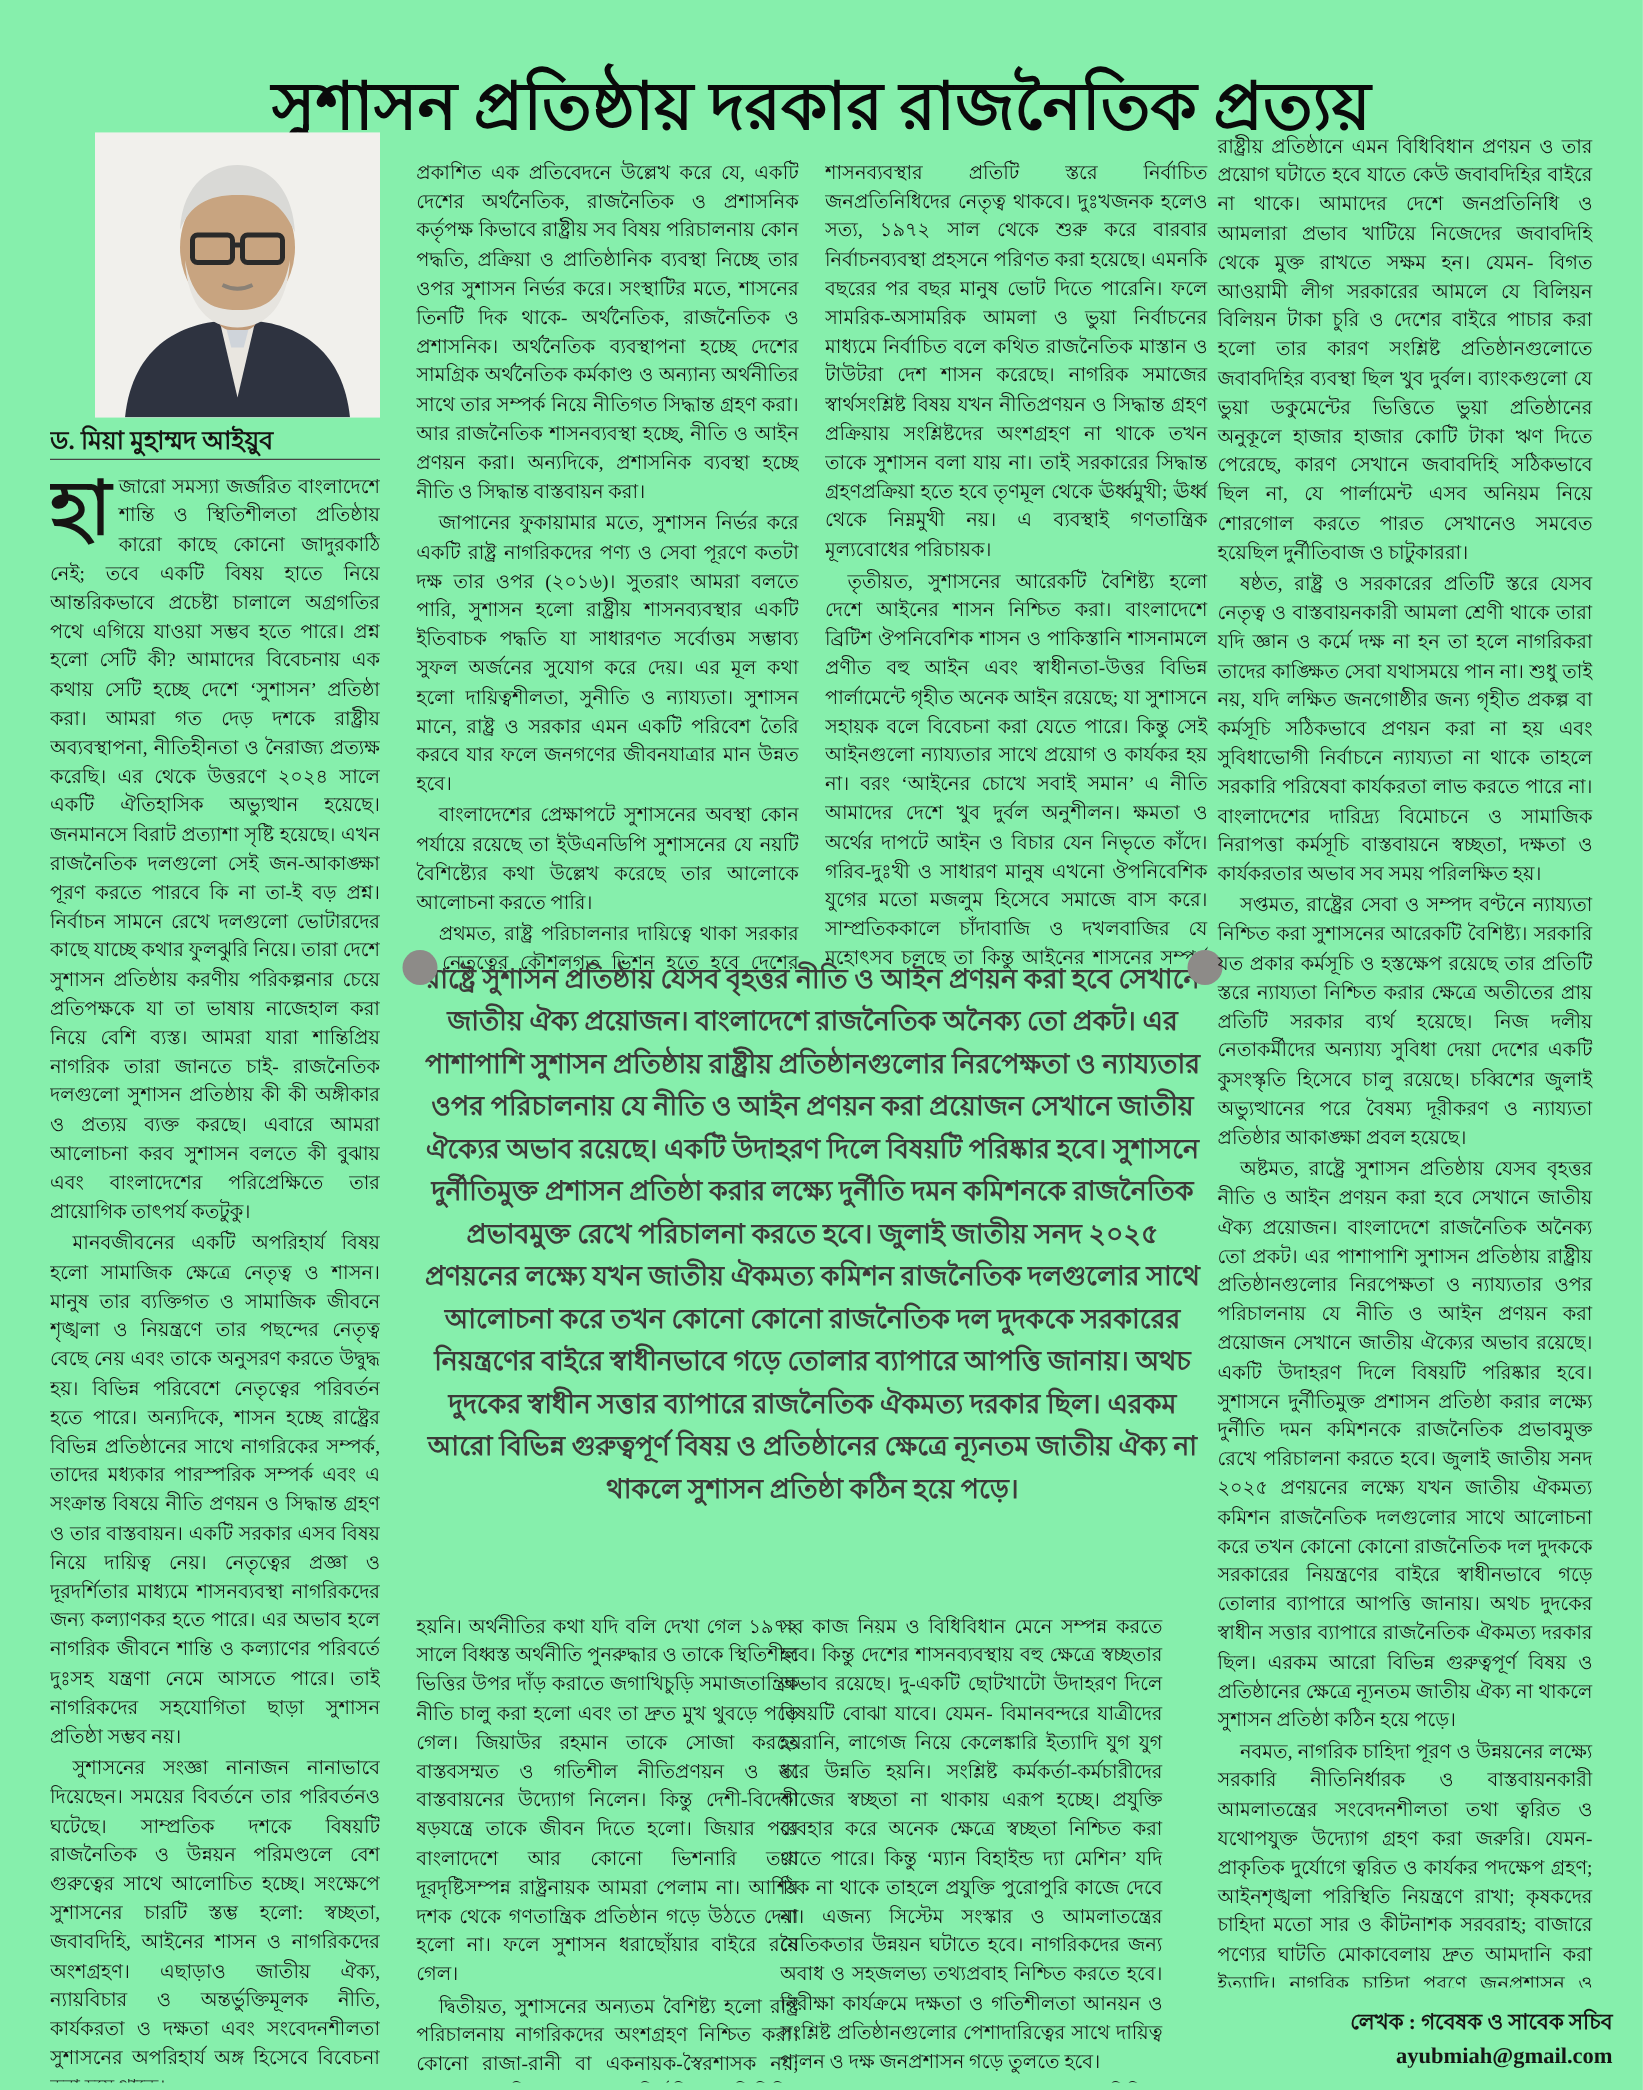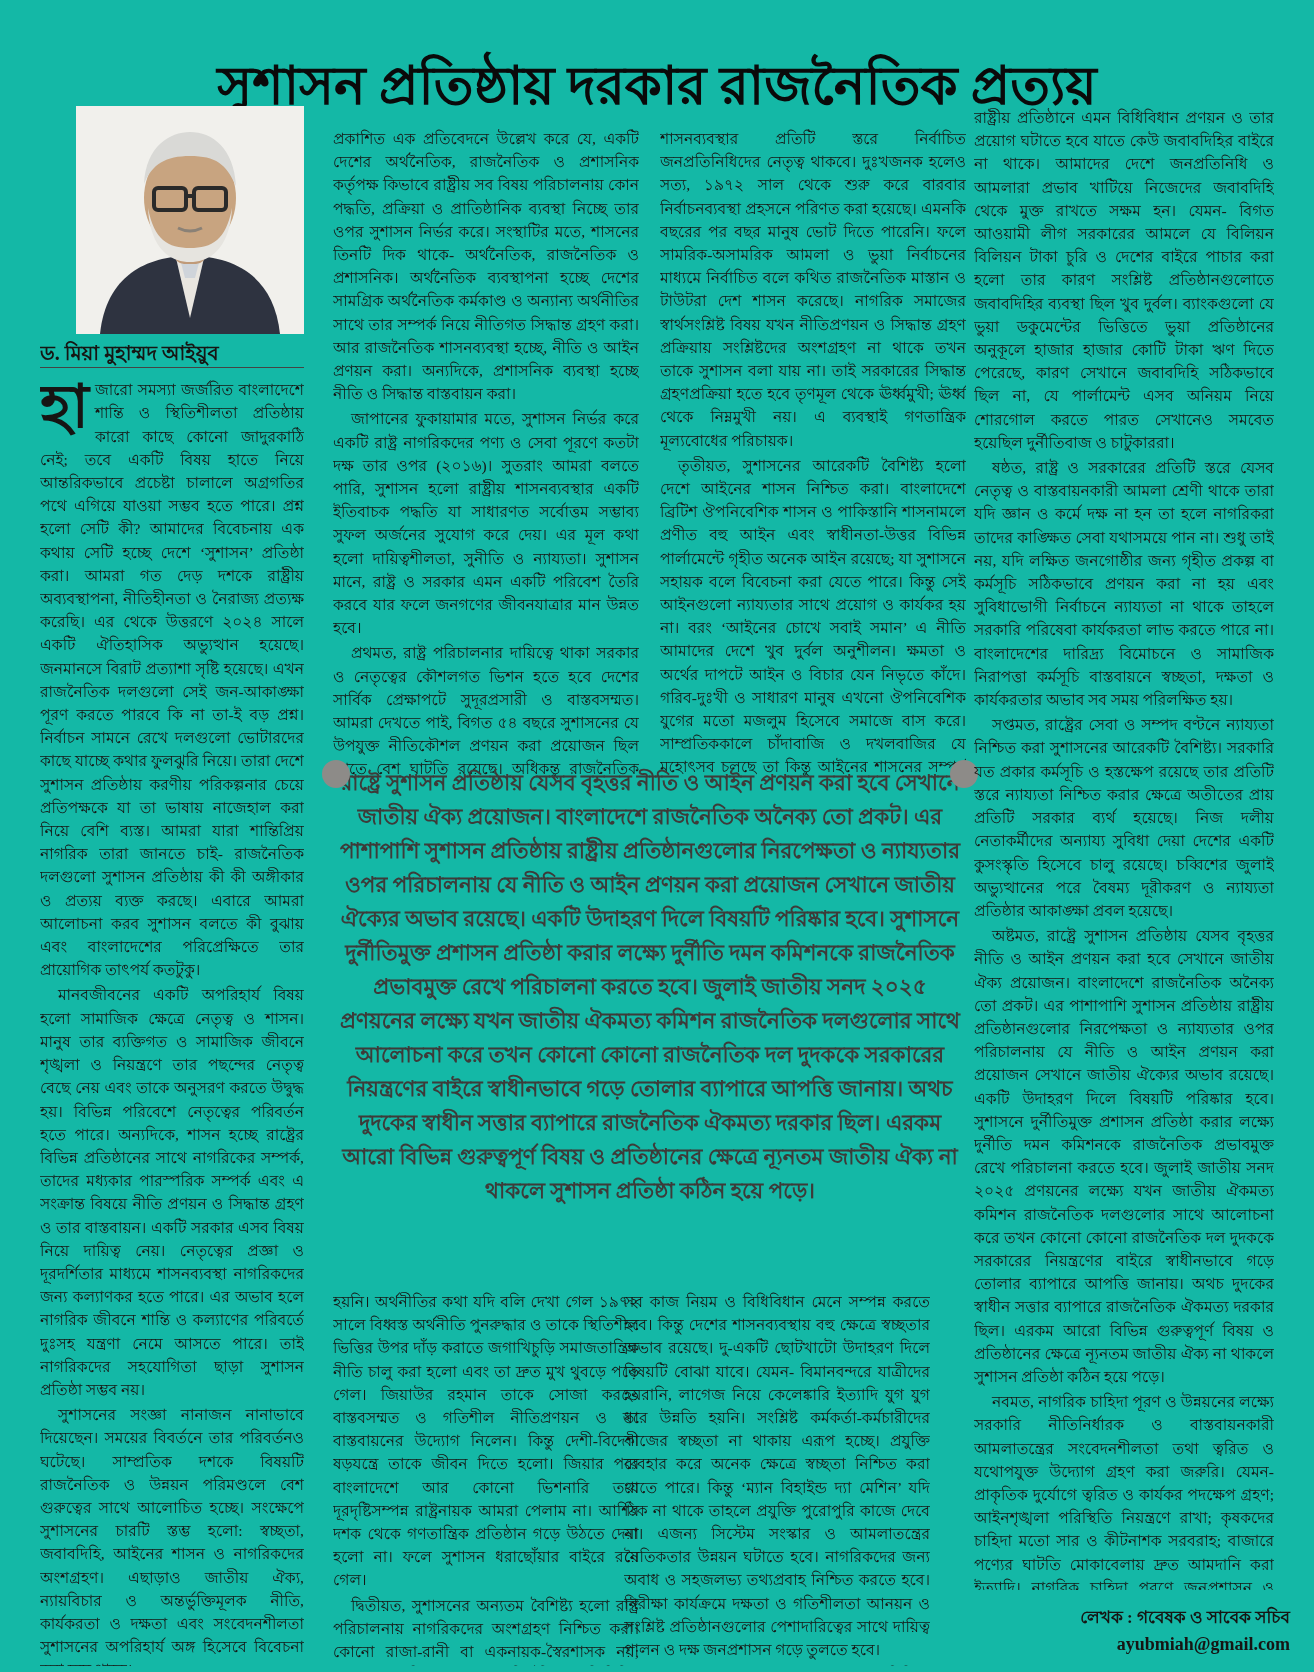--- a/index.html
+++ b/index.html
@@ -1,17 +1,17 @@
 <!DOCTYPE html>
 <html lang="bn"><head>
 <meta charset="utf-8">
 <style>
   html,body{margin:0;padding:0;}
   body{background:#e9e7e2;font-family:"Liberation Serif","DejaVu Serif",serif;}
-  .page{position:relative;width:1314px;height:1672px;background:#14b8a6;color:#161513;overflow:hidden;margin:0 auto;}
+  .page{position:relative;width:1314px;height:1672px;background:#86efac;color:#161513;overflow:hidden;margin:0 auto;}
   .headline{position:absolute;top:14px;left:0;width:1314px;text-align:center;font-size:53px;line-height:72px;font-weight:bold;color:#0a0a0a;letter-spacing:0px;}
   .col{position:absolute;font-size:15.5px;line-height:23.2px;text-align:justify;overflow:hidden;}
   .col p{margin:0 0 2px 0;text-indent:18px;}
   .col p.noindent{text-indent:0;}
   
   .col1{left:40px;top:104px;width:264px;height:1562px;}
   .col2-top{left:333px;top:114px;width:306px;height:652px;margin-top:13px;}
   .col2-bottom{left:333px;top:1290px;width:306px;height:376px;}
   .col3-top{left:660px;top:106px;width:306px;height:652px;margin-top:21px;}
   .col3-bottom{left:624px;top:1290px;width:306px;height:376px;}
@@ -67,20 +67,21 @@
     <hr class="caption-rule">
     <p class="noindent"><span class="dropcap">হা</span><span>জারো সমস্যা জর্জরিত বাংলাদেশে শান্তি ও স্থিতিশীলতা প্রতিষ্ঠায় কারো কাছে কোনো জাদুরকাঠি নেই; তবে একটি বিষয় হাতে নিয়ে আন্তরিকভাবে প্রচেষ্টা চালালে অগ্রগতির পথে এগিয়ে যাওয়া সম্ভব হতে পারে। প্রশ্ন হলো সেটি কী? আমাদের বিবেচনায় এক কথায় সেটি হচ্ছে দেশে ‘সুশাসন’ প্রতিষ্ঠা করা। আমরা গত দেড় দশকে রাষ্ট্রীয় অব্যবস্থাপনা, নীতিহীনতা ও নৈরাজ্য প্রত্যক্ষ করেছি। এর থেকে উত্তরণে ২০২৪ সালে একটি ঐতিহাসিক অভ্যুত্থান হয়েছে। জনমানসে বিরাট প্রত্যাশা সৃষ্টি হয়েছে। এখন রাজনৈতিক দলগুলো সেই জন-আকাঙ্ক্ষা পূরণ করতে পারবে কি না তা-ই বড় প্রশ্ন। নির্বাচন সামনে রেখে দলগুলো ভোটারদের কাছে যাচ্ছে কথার ফুলঝুরি নিয়ে। তারা দেশে সুশাসন প্রতিষ্ঠায় করণীয় পরিকল্পনার চেয়ে প্রতিপক্ষকে যা তা ভাষায় নাজেহাল করা নিয়ে বেশি ব্যস্ত। আমরা যারা শান্তিপ্রিয় নাগরিক তারা জানতে চাই- রাজনৈতিক দলগুলো সুশাসন প্রতিষ্ঠায় কী কী অঙ্গীকার ও প্রত্যয় ব্যক্ত করছে। এবারে আমরা আলোচনা করব সুশাসন বলতে কী বুঝায় এবং বাংলাদেশের পরিপ্রেক্ষিতে তার প্রায়োগিক তাৎপর্য কতটুকু।</span></p>
     <p>মানবজীবনের একটি অপরিহার্য বিষয় হলো সামাজিক ক্ষেত্রে নেতৃত্ব ও শাসন। মানুষ তার ব্যক্তিগত ও সামাজিক জীবনে শৃঙ্খলা ও নিয়ন্ত্রণে তার পছন্দের নেতৃত্ব বেছে নেয় এবং তাকে অনুসরণ করতে উদ্বুদ্ধ হয়। বিভিন্ন পরিবেশে নেতৃত্বের পরিবর্তন হতে পারে। অন্যদিকে, শাসন হচ্ছে রাষ্ট্রের বিভিন্ন প্রতিষ্ঠানের সাথে নাগরিকের সম্পর্ক, তাদের মধ্যকার পারস্পরিক সম্পর্ক এবং এ সংক্রান্ত বিষয়ে নীতি প্রণয়ন ও সিদ্ধান্ত গ্রহণ ও তার বাস্তবায়ন। একটি সরকার এসব বিষয় নিয়ে দায়িত্ব নেয়। নেতৃত্বের প্রজ্ঞা ও দূরদর্শিতার মাধ্যমে শাসনব্যবস্থা নাগরিকদের জন্য কল্যাণকর হতে পারে। এর অভাব হলে নাগরিক জীবনে শান্তি ও কল্যাণের পরিবর্তে দুঃসহ যন্ত্রণা নেমে আসতে পারে। তাই নাগরিকদের সহযোগিতা ছাড়া সুশাসন প্রতিষ্ঠা সম্ভব নয়।</p>
     <p>সুশাসনের সংজ্ঞা নানাজন নানাভাবে দিয়েছেন। সময়ের বিবর্তনে তার পরিবর্তনও ঘটেছে। সাম্প্রতিক দশকে বিষয়টি রাজনৈতিক ও উন্নয়ন পরিমণ্ডলে বেশ গুরুত্বের সাথে আলোচিত হচ্ছে। সংক্ষেপে সুশাসনের চারটি স্তম্ভ হলো: স্বচ্ছতা, জবাবদিহি, আইনের শাসন ও নাগরিকদের অংশগ্রহণ। এছাড়াও জাতীয় ঐক্য, ন্যায়বিচার ও অন্তর্ভুক্তিমূলক নীতি, কার্যকরতা ও দক্ষতা এবং সংবেদনশীলতা সুশাসনের অপরিহার্য অঙ্গ হিসেবে বিবেচনা করা হয়ে থাকে।</p>
 
   </div>
 
   <div class="col col2-top">
     <p class="noindent">প্রকাশিত এক প্রতিবেদনে উল্লেখ করে যে, একটি দেশের অর্থনৈতিক, রাজনৈতিক ও প্রশাসনিক কর্তৃপক্ষ কিভাবে রাষ্ট্রীয় সব বিষয় পরিচালনায় কোন পদ্ধতি, প্রক্রিয়া ও প্রাতিষ্ঠানিক ব্যবস্থা নিচ্ছে তার ওপর সুশাসন নির্ভর করে। সংস্থাটির মতে, শাসনের তিনটি দিক থাকে- অর্থনৈতিক, রাজনৈতিক ও প্রশাসনিক। অর্থনৈতিক ব্যবস্থাপনা হচ্ছে দেশের সামগ্রিক অর্থনৈতিক কর্মকাণ্ড ও অন্যান্য অর্থনীতির সাথে তার সম্পর্ক নিয়ে নীতিগত সিদ্ধান্ত গ্রহণ করা। আর রাজনৈতিক শাসনব্যবস্থা হচ্ছে, নীতি ও আইন প্রণয়ন করা। অন্যদিকে, প্রশাসনিক ব্যবস্থা হচ্ছে নীতি ও সিদ্ধান্ত বাস্তবায়ন করা।</p>
     <p>জাপানের ফুকায়ামার মতে, সুশাসন নির্ভর করে একটি রাষ্ট্র নাগরিকদের পণ্য ও সেবা পূরণে কতটা দক্ষ তার ওপর (২০১৬)। সুতরাং আমরা বলতে পারি, সুশাসন হলো রাষ্ট্রীয় শাসনব্যবস্থার একটি ইতিবাচক পদ্ধতি যা সাধারণত সর্বোত্তম সম্ভাব্য সুফল অর্জনের সুযোগ করে দেয়। এর মূল কথা হলো দায়িত্বশীলতা, সুনীতি ও ন্যায্যতা। সুশাসন মানে, রাষ্ট্র ও সরকার এমন একটি পরিবেশ তৈরি করবে যার ফলে জনগণের জীবনযাত্রার মান উন্নত হবে।</p>
+    <p>বাংলাদেশের প্রেক্ষাপটে সুশাসনের অবস্থা কোন পর্যায়ে রয়েছে তা ইউএনডিপি সুশাসনের যে নয়টি বৈশিষ্ট্যের কথা উল্লেখ করেছে তার আলোকে আলোচনা করতে পারি।</p>
     <p>প্রথমত, রাষ্ট্র পরিচালনার দায়িত্বে থাকা সরকার ও নেতৃত্বের কৌশলগত ভিশন হতে হবে দেশের সার্বিক প্রেক্ষাপটে সুদূরপ্রসারী ও বাস্তবসম্মত। আমরা দেখতে পাই, বিগত ৫৪ বছরে সুশাসনের যে উপযুক্ত নীতিকৌশল প্রণয়ন করা প্রয়োজন ছিল তাতে বেশ ঘাটতি রয়েছে। অধিকন্তু রাজনৈতিক স্থিতিশীলতার অভাবে কোনো নীতিকৌশল টেকসই</p>
   </div>
 
   <div class="col col2-bottom">
     <p class="noindent">হয়নি। অর্থনীতির কথা যদি বলি দেখা গেল ১৯৭২ সালে বিধ্বস্ত অর্থনীতি পুনরুদ্ধার ও তাকে স্থিতিশীল ভিত্তির উপর দাঁড় করাতে জগাখিচুড়ি সমাজতান্ত্রিক নীতি চালু করা হলো এবং তা দ্রুত মুখ থুবড়ে পড়ে গেল। জিয়াউর রহমান তাকে সোজা করতে বাস্তবসম্মত ও গতিশীল নীতিপ্রণয়ন ও তা বাস্তবায়নের উদ্যোগ নিলেন। কিন্তু দেশী-বিদেশী ষড়যন্ত্রে তাকে জীবন দিতে হলো। জিয়ার পরে বাংলাদেশে আর কোনো ভিশনারি তথা দূরদৃষ্টিসম্পন্ন রাষ্ট্রনায়ক আমরা পেলাম না। আশির দশক থেকে গণতান্ত্রিক প্রতিষ্ঠান গড়ে উঠতে দেয়া হলো না। ফলে সুশাসন ধরাছোঁয়ার বাইরে রয়ে গেল।</p>
     <p>দ্বিতীয়ত, সুশাসনের অন্যতম বৈশিষ্ট্য হলো রাষ্ট্র পরিচালনায় নাগরিকদের অংশগ্রহণ নিশ্চিত করা। কোনো রাজা-রানী বা একনায়ক-স্বৈরশাসক নয়; দেশের নাগরিকরা তাদের নির্বাচিত প্রতিনিধির মাধ্যমে শাসনব্যবস্থায় তাদের অংশীদারত্ব থাকতে হবে। বাংলাদেশের সংবিধানে বলা হয়েছে,</p>
   </div>
 
   <div class="col col3-top">
     <p class="noindent">শাসনব্যবস্থার প্রতিটি স্তরে নির্বাচিত জনপ্রতিনিধিদের নেতৃত্ব থাকবে। দুঃখজনক হলেও সত্য, ১৯৭২ সাল থেকে শুরু করে বারবার নির্বাচনব্যবস্থা প্রহসনে পরিণত করা হয়েছে। এমনকি বছরের পর বছর মানুষ ভোট দিতে পারেনি। ফলে সামরিক-অসামরিক আমলা ও ভুয়া নির্বাচনের মাধ্যমে নির্বাচিত বলে কথিত রাজনৈতিক মাস্তান ও টাউটরা দেশ শাসন করেছে। নাগরিক সমাজের স্বার্থসংশ্লিষ্ট বিষয় যখন নীতিপ্রণয়ন ও সিদ্ধান্ত গ্রহণ প্রক্রিয়ায় সংশ্লিষ্টদের অংশগ্রহণ না থাকে তখন তাকে সুশাসন বলা যায় না। তাই সরকারের সিদ্ধান্ত গ্রহণপ্রক্রিয়া হতে হবে তৃণমূল থেকে ঊর্ধ্বমুখী; ঊর্ধ্ব থেকে নিম্নমুখী নয়। এ ব্যবস্থাই গণতান্ত্রিক মূল্যবোধের পরিচায়ক।</p>

